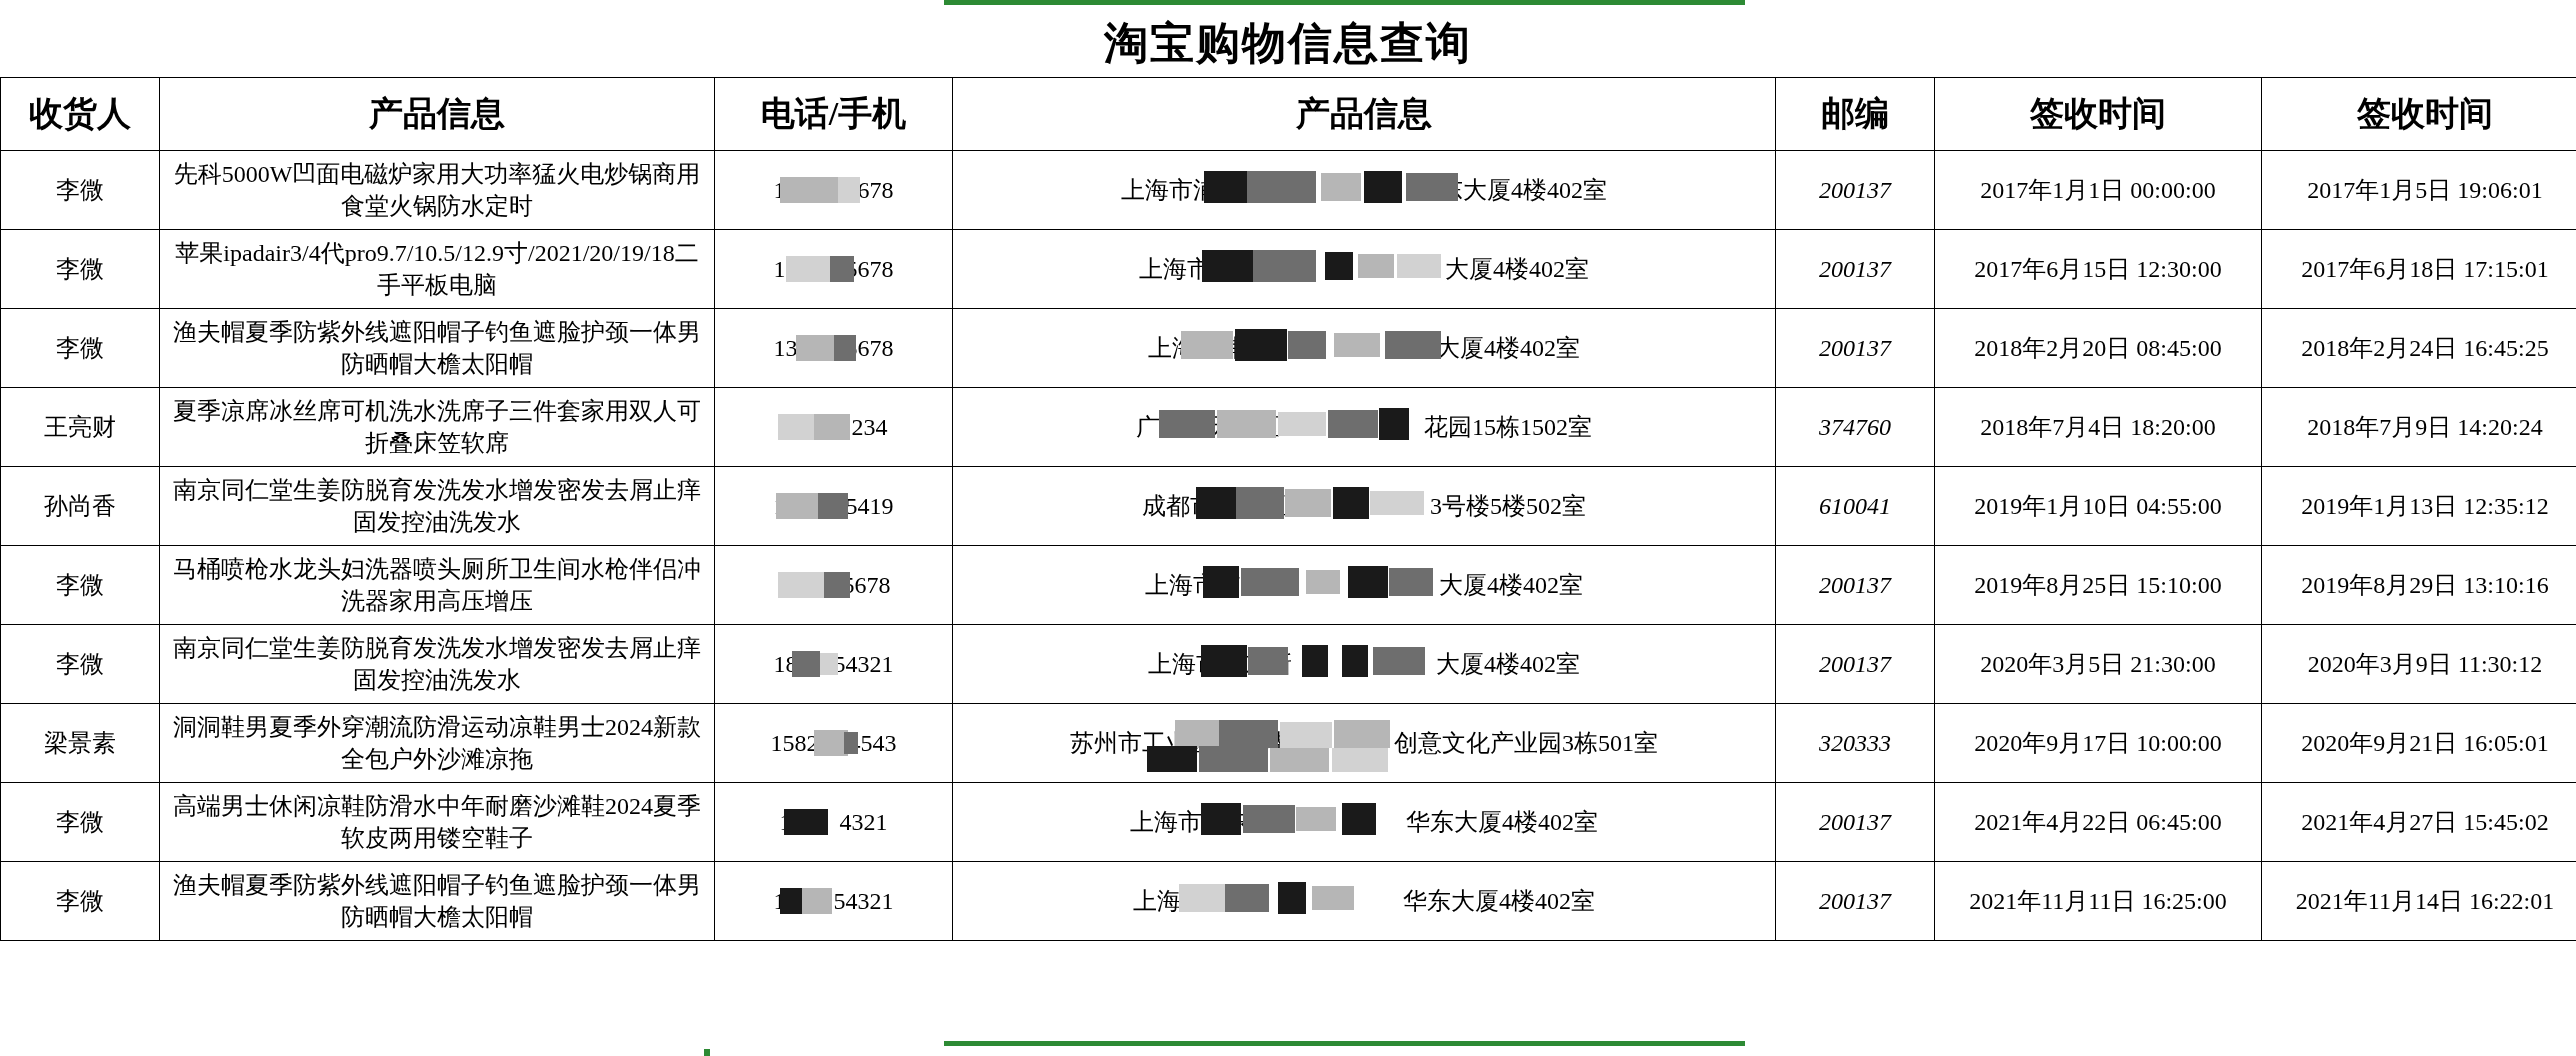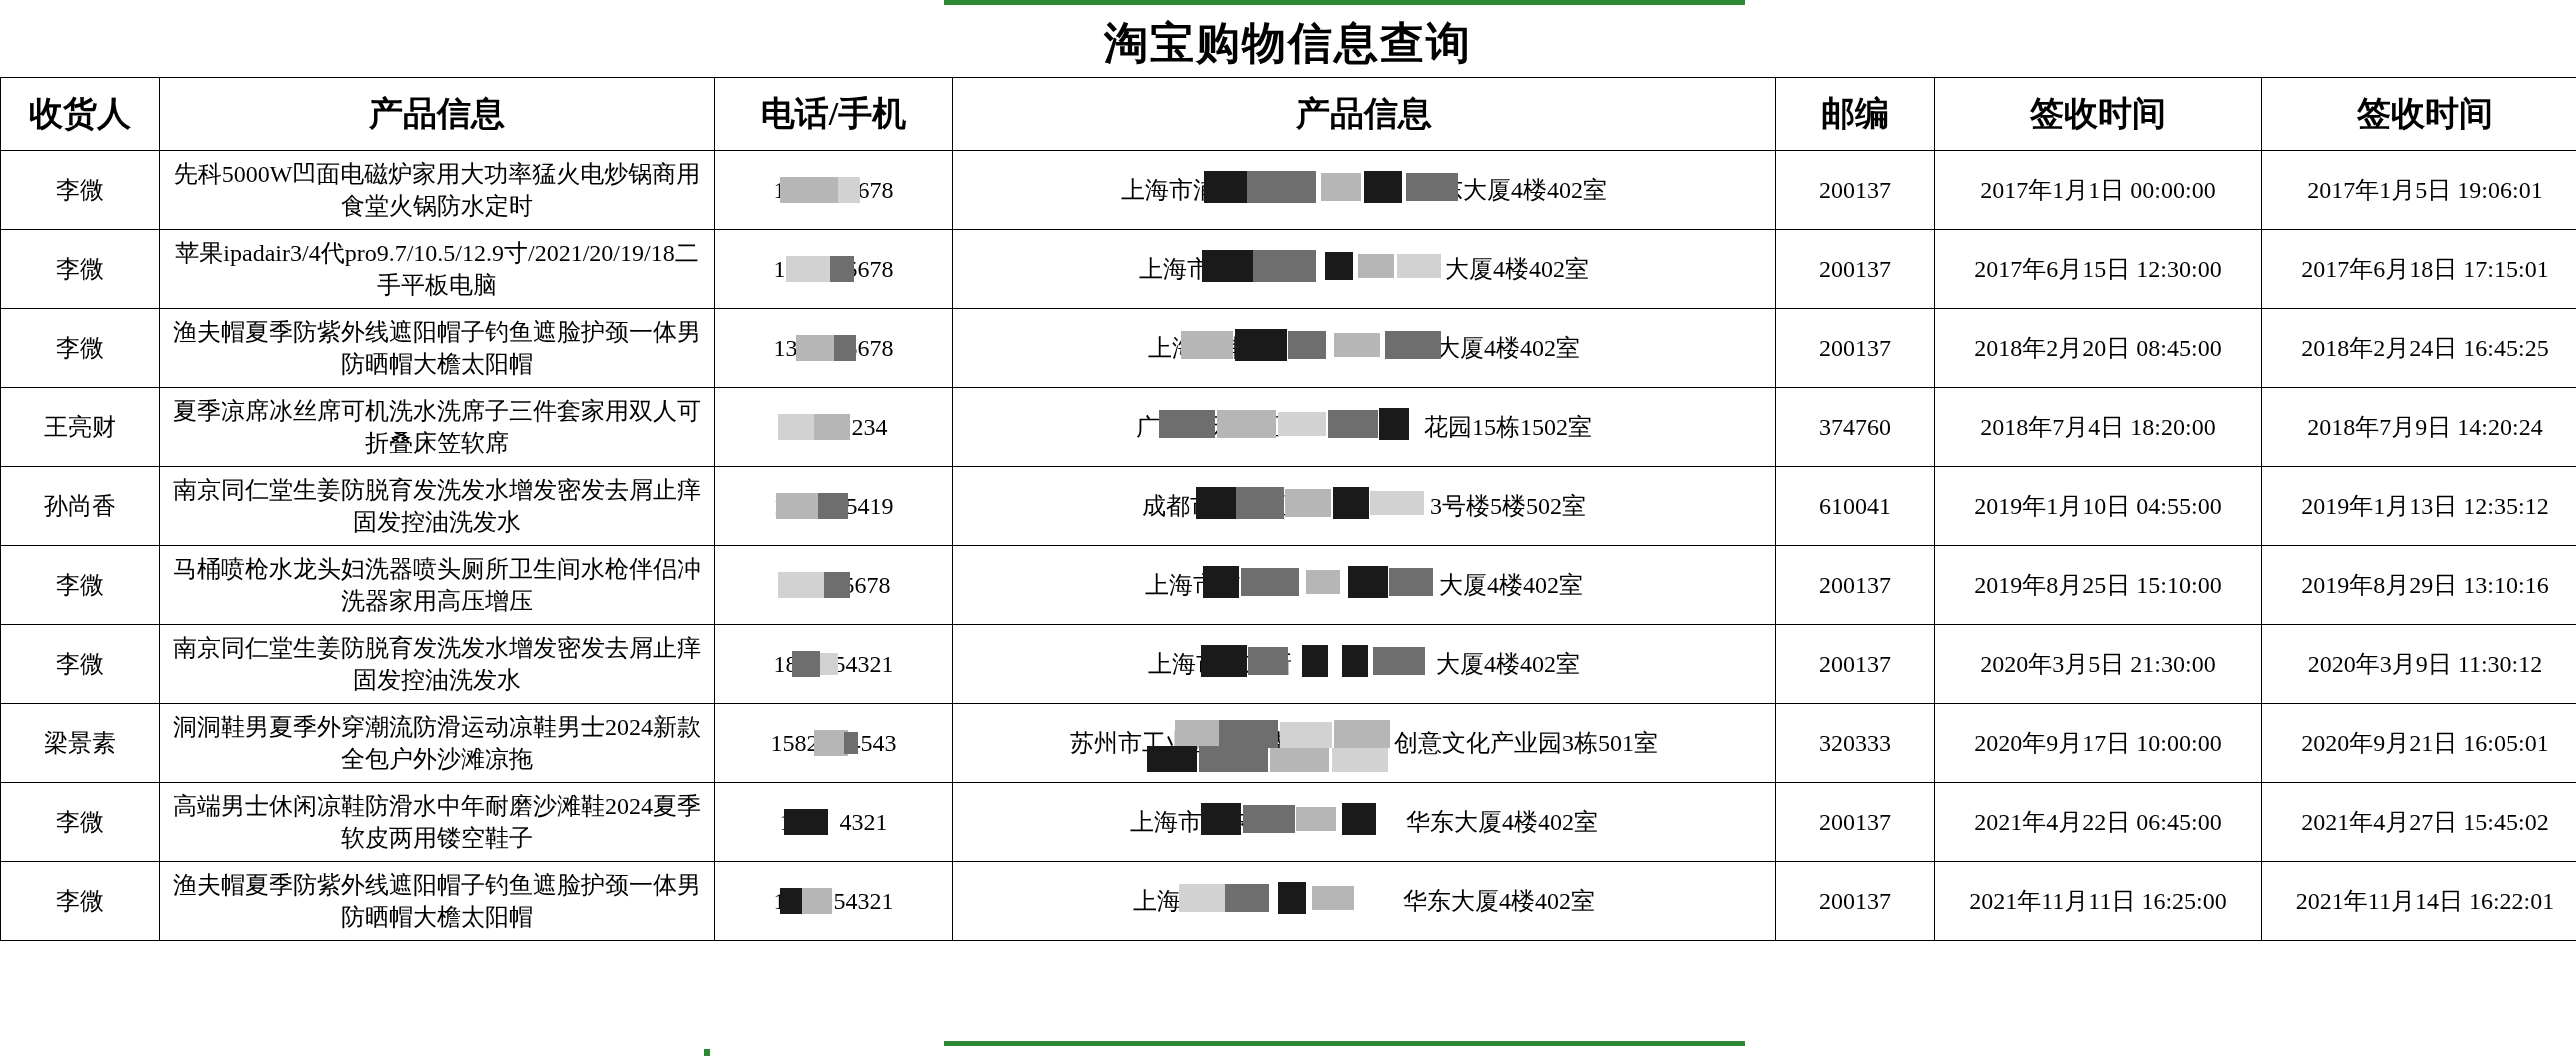--- a/index.html
+++ b/index.html
@@ -79,21 +79,21 @@
   }
   table.grid td {
     font-size: 24px;
     line-height: 1.35;
     height: 79px;
   }
   td.name      { width: 159px; font-size: 26px; font-family: Liberation Serif, serif; }
   td.product   { width: 555px; font-size: 25px; }
   td.phone     { width: 238px; font-size: 26px; position: relative; }
   td.address   { width: 823px; font-size: 26px; position: relative; }
-  td.zip       { width: 159px; font-size: 26px; }
+  td.zip       { width: 159px; font-size: 26px; font-style: italic; }
   td.order     { width: 327px; font-size: 25px; }
   td.receipt   { width: 327px; font-size: 25px; }
   col.c-name    { width: 159px; }
   col.c-product { width: 555px; }
   col.c-phone   { width: 238px; }
   col.c-address { width: 823px; }
   col.c-zip     { width: 159px; }
   col.c-order   { width: 327px; }
   col.c-receipt { width: 327px; }
   .txt { position: relative; z-index: 1; }

